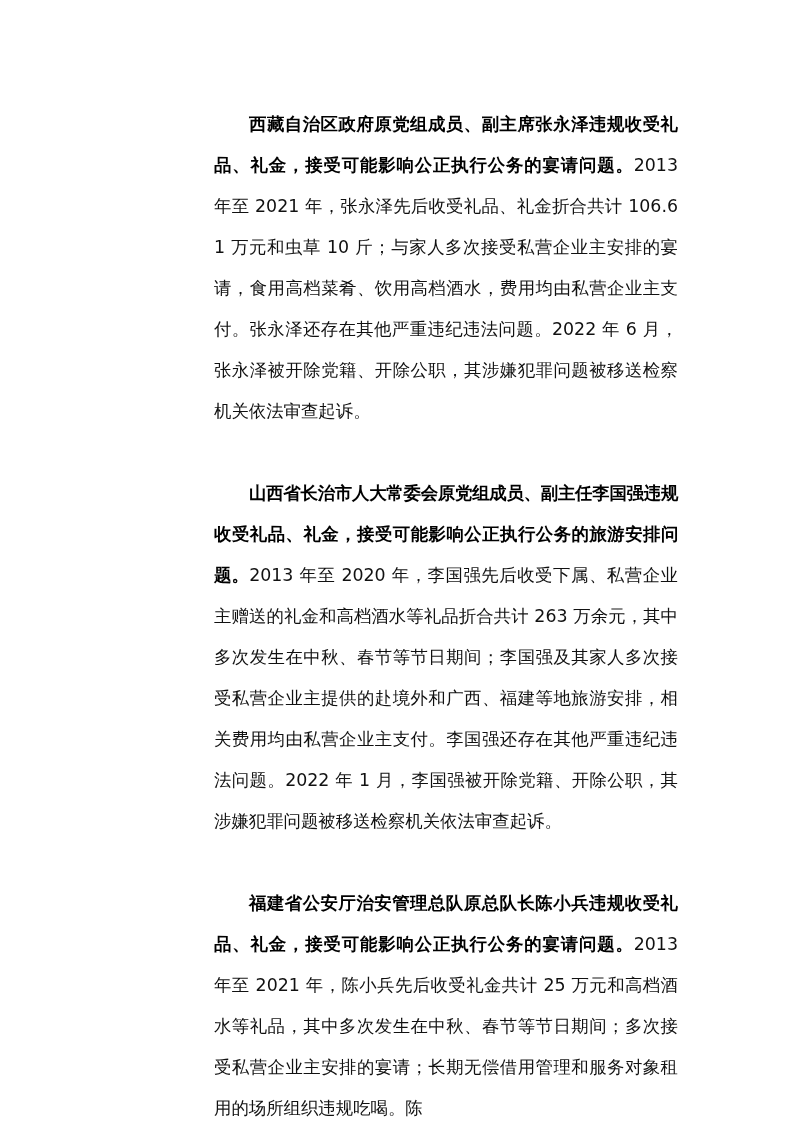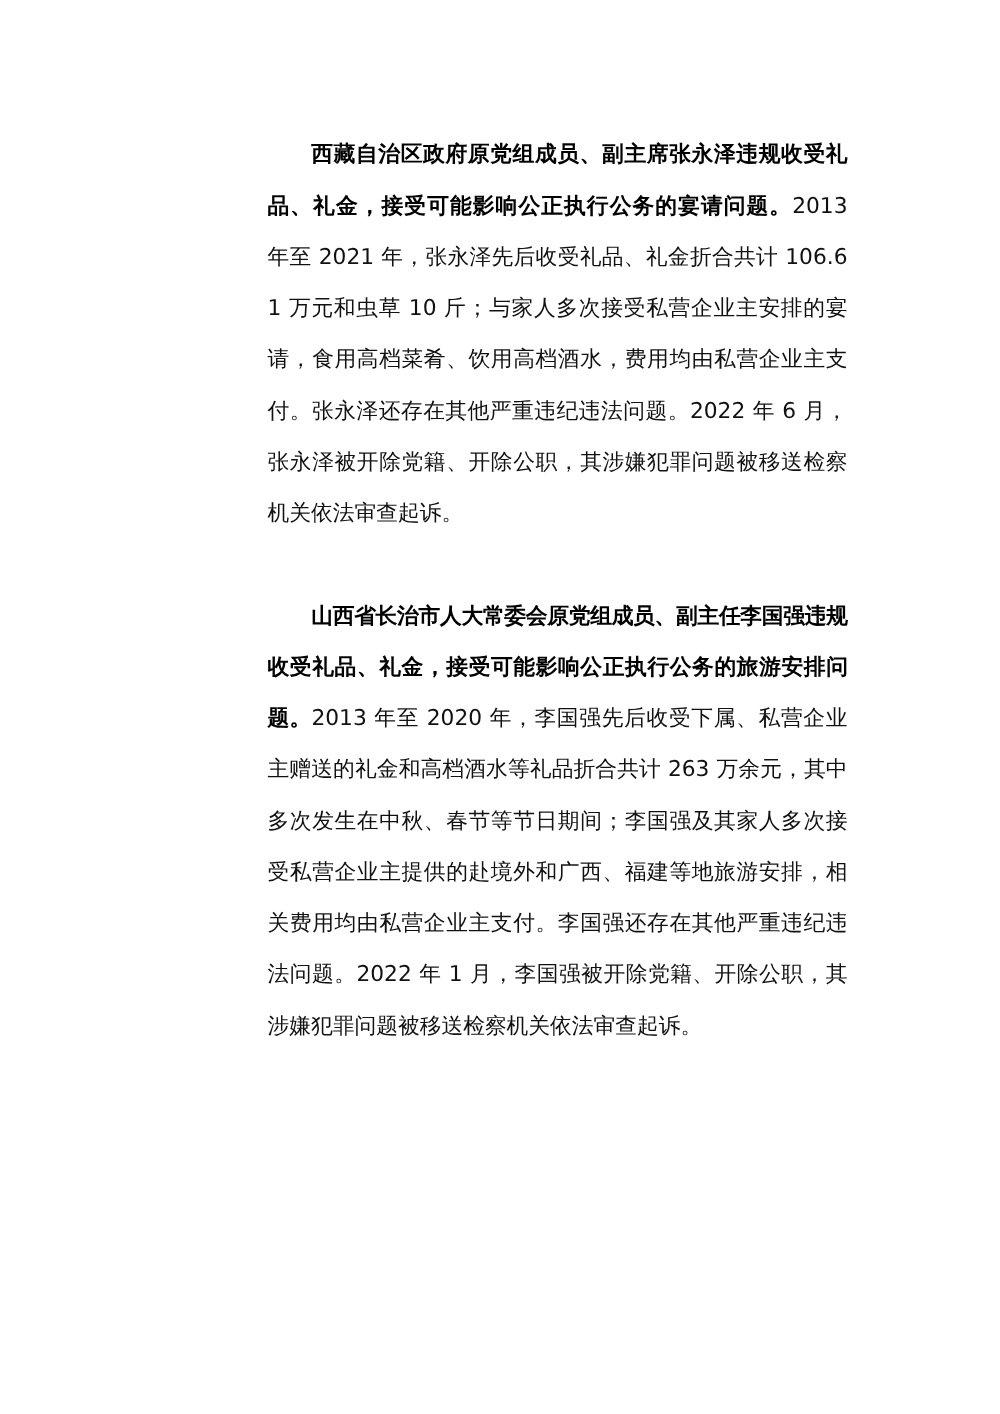--- a/index.html
+++ b/index.html
@@ -61,15 +61,18 @@
   <div class="content">
 
     <p class="para">
       <span class="lead">西藏自治区政府原党组成员、副主席张永泽违规收受礼品、礼金，接受可能影响公正执行公务的宴请问题。</span><span class="body-text">2013 年至 2021 年，张永泽先后收受礼品、礼金折合共计 106.61 万元和虫草 10 斤；与家人多次接受私营企业主安排的宴请，食用高档菜肴、饮用高档酒水，费用均由私营企业主支付。张永泽还存在其他严重违纪违法问题。2022 年 6 月，张永泽被开除党籍、开除公职，其涉嫌犯罪问题被移送检察机关依法审查起诉。</span>
     </p>
 
     <p class="para">
       <span class="lead tight">山西省长治市人大常委会原党组成员、副主任李国强违规收受礼品、礼金，接受可能影响公正执行公务的旅游安排问题。</span><span class="body-text">2013 年至 2020 年，李国强先后收受下属、私营企业主赠送的礼金和高档酒水等礼品折合共计 263 万余元，其中多次发生在中秋、春节等节日期间；李国强及其家人多次接受私营企业主提供的赴境外和广西、福建等地旅游安排，相关费用均由私营企业主支付。李国强还存在其他严重违纪违法问题。2022 年 1 月，李国强被开除党籍、开除公职，其涉嫌犯罪问题被移送检察机关依法审查起诉。</span>
     </p>
 
+    <p class="para">
+      <span class="lead">福建省公安厅治安管理总队原总队长陈小兵违规收受礼品、礼金，接受可能影响公正执行公务的宴请问题。</span><span class="body-text">2013 年至 2021 年，陈小兵先后收受礼金共计 25 万元和高档酒水等礼品，其中多次发生在中秋、春节等节日期间；多次接受私营企业主安排的宴请；长期无偿借用管理和服务对象租用的场所组织违规吃喝。陈</span>
+    </p>
 
   </div>
 </div>
 
 </body></html>

